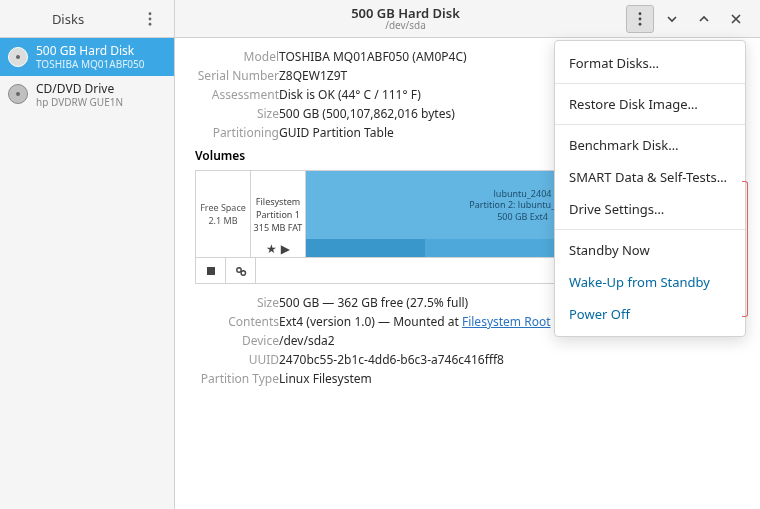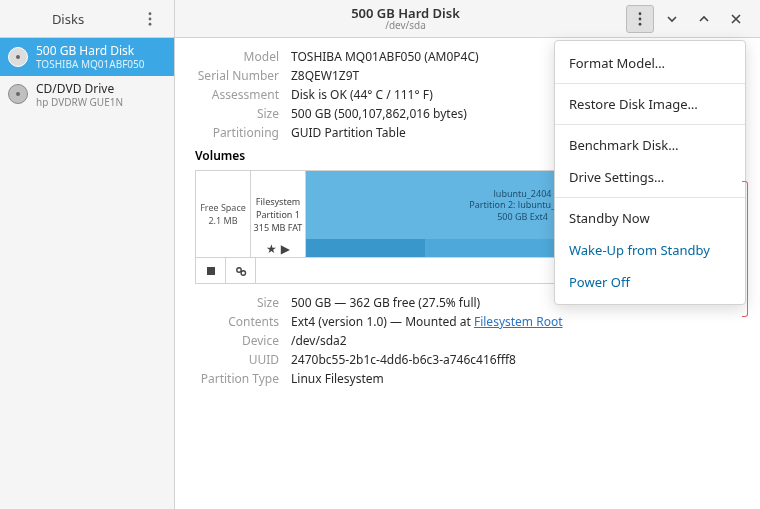--- a/index.html
+++ b/index.html
@@ -23,21 +23,21 @@
 .header { height: 38px; background: #f5f5f5; border-bottom: 1px solid #d2d2d2; display: flex; align-items: center; padding: 0 10px; }
 .header-center { flex: 1; text-align: center; line-height: 1.1; }
 .hdr-title { font-size: 13px; font-weight: 600; color: #333; }
 .hdr-sub { font-size: 10px; color: #888; }
 .hdr-actions { display: flex; align-items: center; gap: 4px; }
 .hdr-btn { width: 28px; height: 28px; display: inline-flex; align-items: center; justify-content: center; border-radius: 3px; border: 1px solid transparent; cursor: pointer; color:#444; }
 .hdr-btn.active { background: #e0e0e0; border: 1px solid #bcbcbc; }
 .content { padding: 10px 20px; font-size: 12px; }
 .inforow { display: flex; margin-bottom: 2px; }
 .infolabel { width: 84px; text-align: right; color: #9c9c9c; font-size: 12px; }
-.infoval { margin-left: 12px; color: #2a2a2a; }
+.infoval { color: #2a2a2a; }
 .volhead { margin-top: 6px; margin-bottom: 6px; font-weight: 600; color: #000000; }
 .vol-box { border: 1px solid #d2d2d2; height: 88px; display: flex; position: relative; }
 .vol-free { width: 55px; border-right: 1px solid #d2d2d2; display: flex; flex-direction: column; align-items: center; justify-content: center; text-align: left; font-size: 9px; color: #555; }
 .vol-fs1 { width: 55px; border-right: 1px solid #d2d2d2; display: flex; flex-direction: column; align-items: center; justify-content: center; text-align: center; font-size: 9px; color: #444; position: relative; }
 .vol-fs1 .marks { position: absolute; bottom: 0; left: 0; right: 0; height: 18px; background: #fff; display: flex; align-items: center; justify-content: center; gap: 4px; font-size: 12px; }
 .vol-fs2 { flex: 1; position: relative; }
 .vol-fs2 .p2-bg { position: absolute; inset: 0; background: #63b5e2; }
 .vol-fs2 .p2-usage { position: absolute; left:0; bottom: 0; height: 18px; width: 27.5%; background: #3a97cb; }
 .vol-fs2 .p2-usage-rest { position: absolute; right:0; left:27.5%; bottom:0; height:18px; background:#4ea9da; }
 .vol-fs2 .p2-text { position: absolute; inset:0; display:flex; flex-direction:column; align-items:center; justify-content:center; font-size:9px; color:#1e4f6d; line-height:1.25; padding-bottom:18px; }
@@ -201,25 +201,26 @@
           </div>
         <div class="inforow">
             <div class="infolabel">Partition Type</div>
             <div class="infoval">Linux Filesystem</div>
           </div>
       </div>
     </div>
 
     <div class="menu">
       <div class="red-stripe"></div>
-      <div class="menu-item">Format Model…</div>
+      <div class="menu-item">Format Disks…</div>
       <div class="menu-sep"></div>
       <div class="menu-item">Restore Disk Image…</div>
       <div class="menu-sep"></div>
       <div class="menu-item">Benchmark Disk…</div>
+      <div class="menu-item">SMART Data &amp; Self-Tests…</div>
       <div class="menu-item">Drive Settings…</div>
       <div class="menu-sep"></div>
       <div class="menu-item">Standby Now</div>
       <div class="menu-item disabled">Wake-Up from Standby</div>
       <div class="menu-item disabled">Power Off</div>
     </div>
   </main>
 </div>
 
 </body></html>

